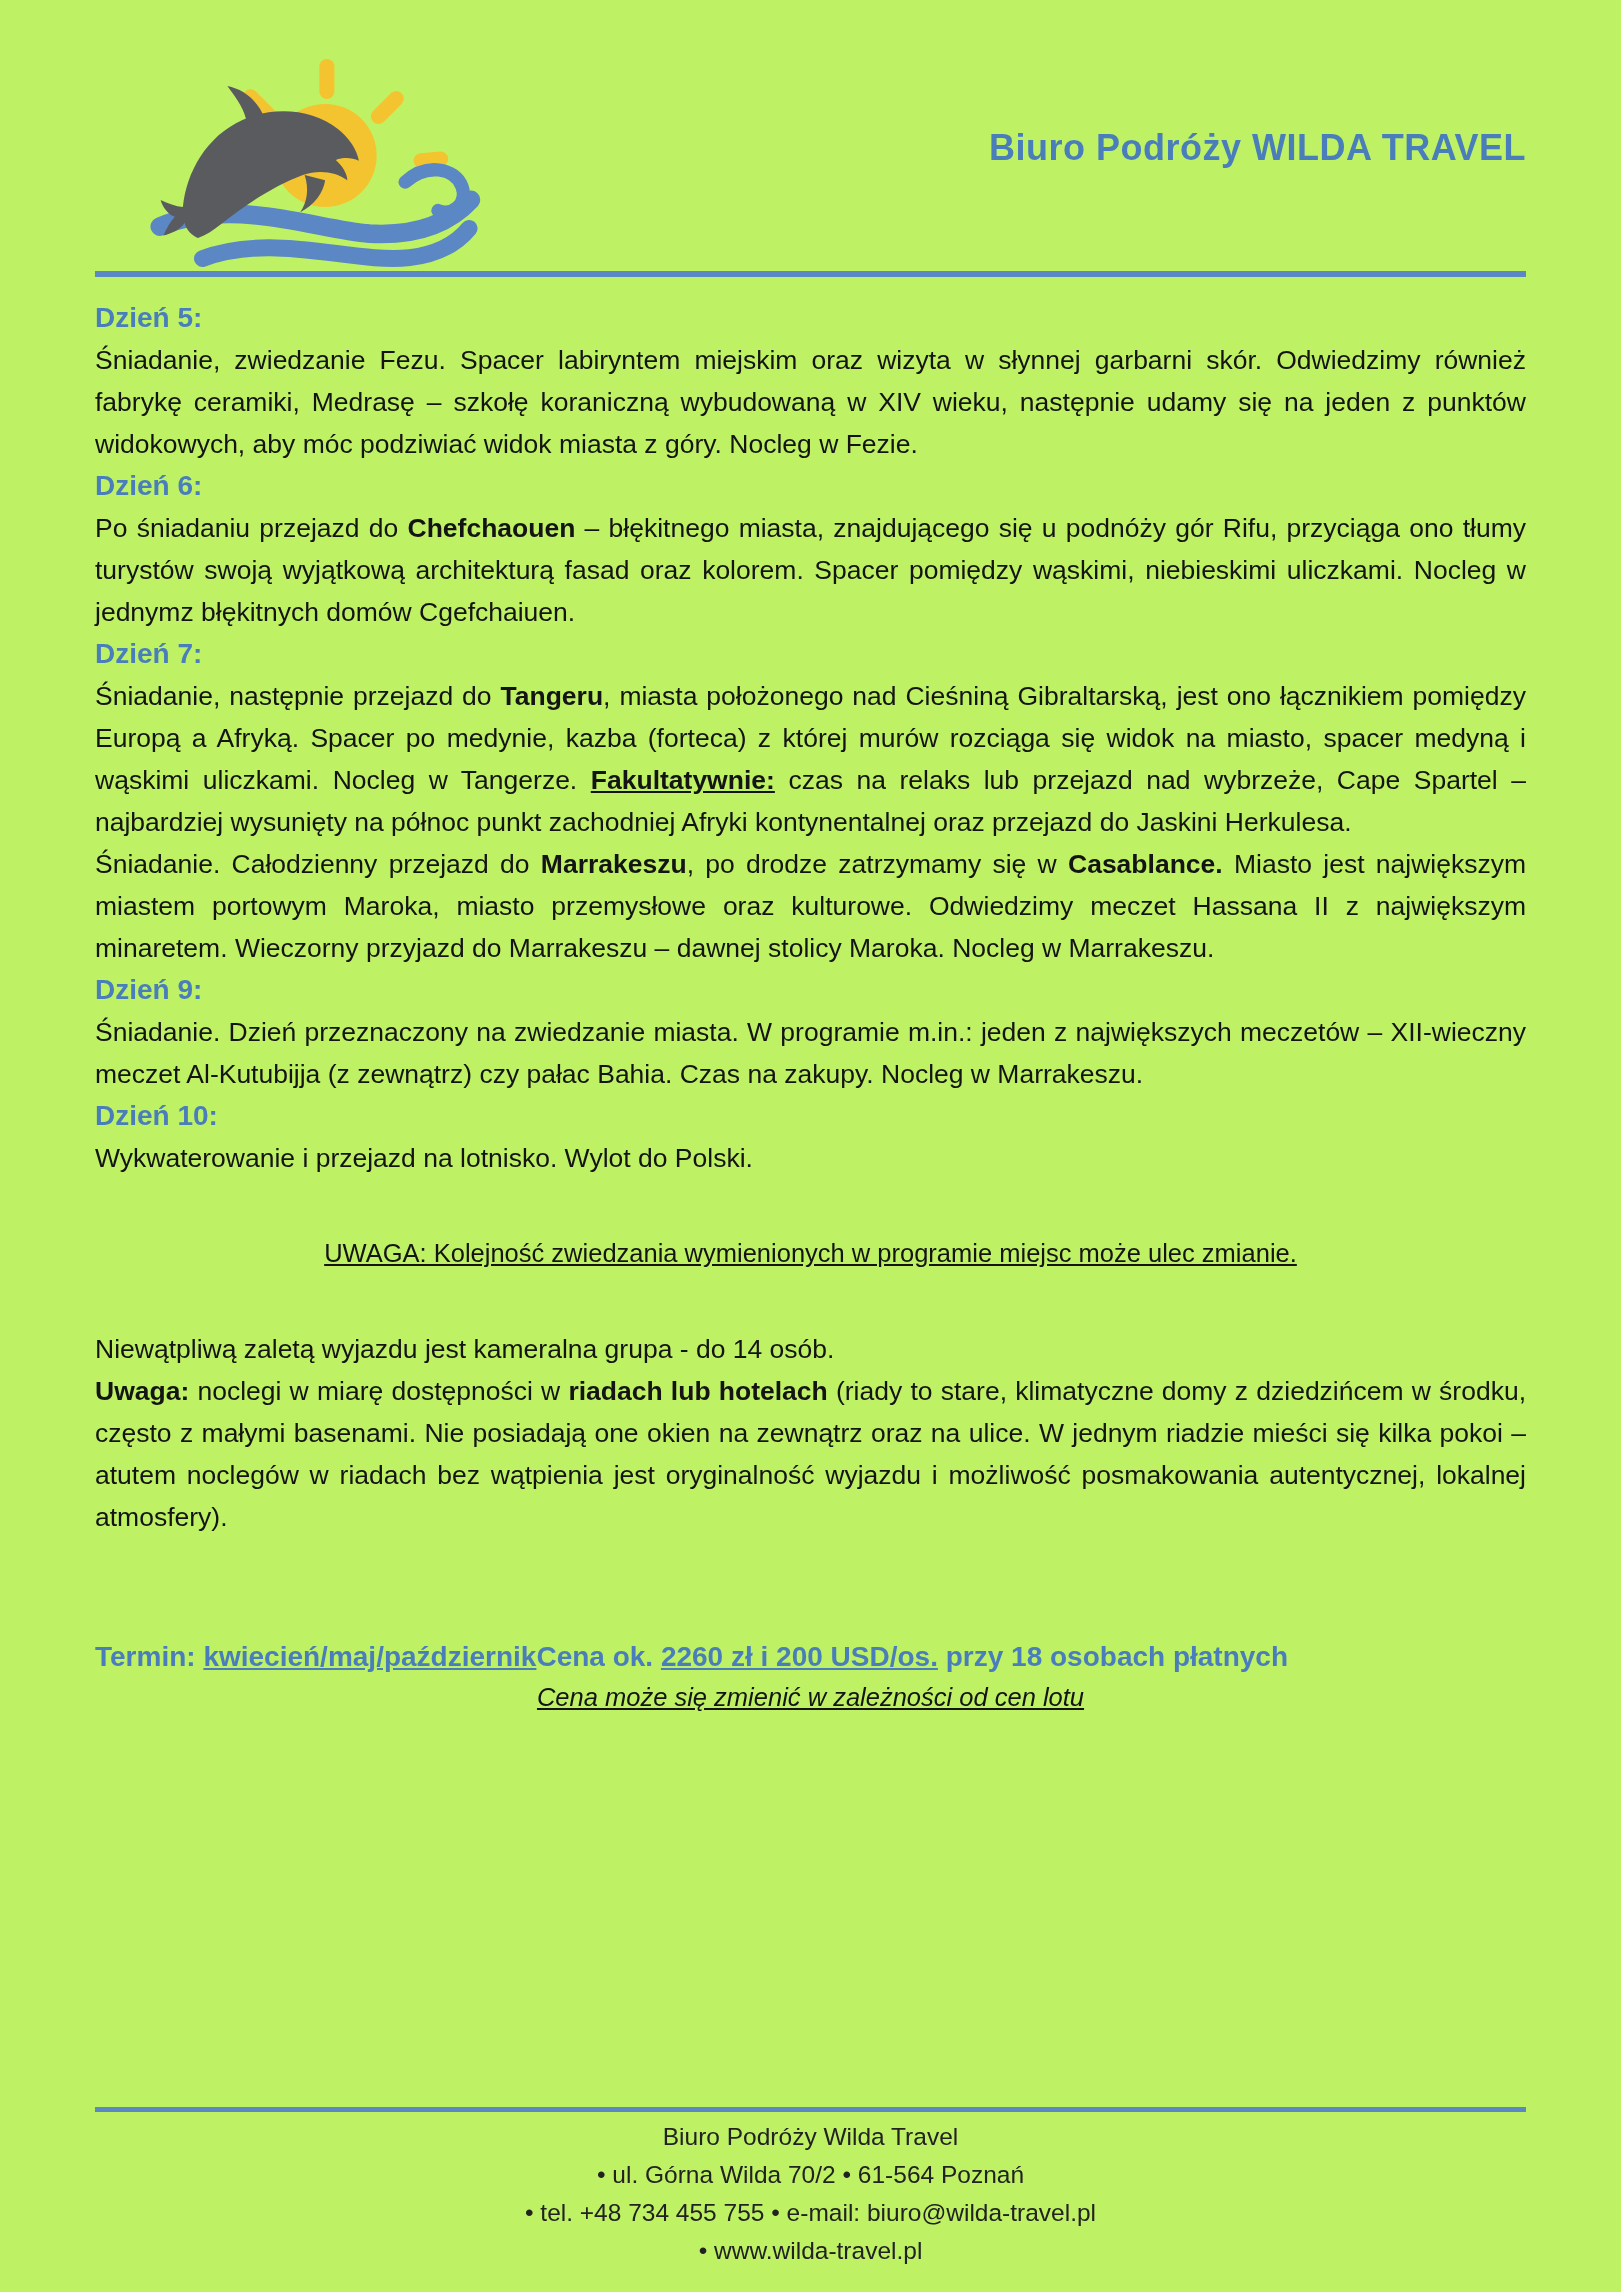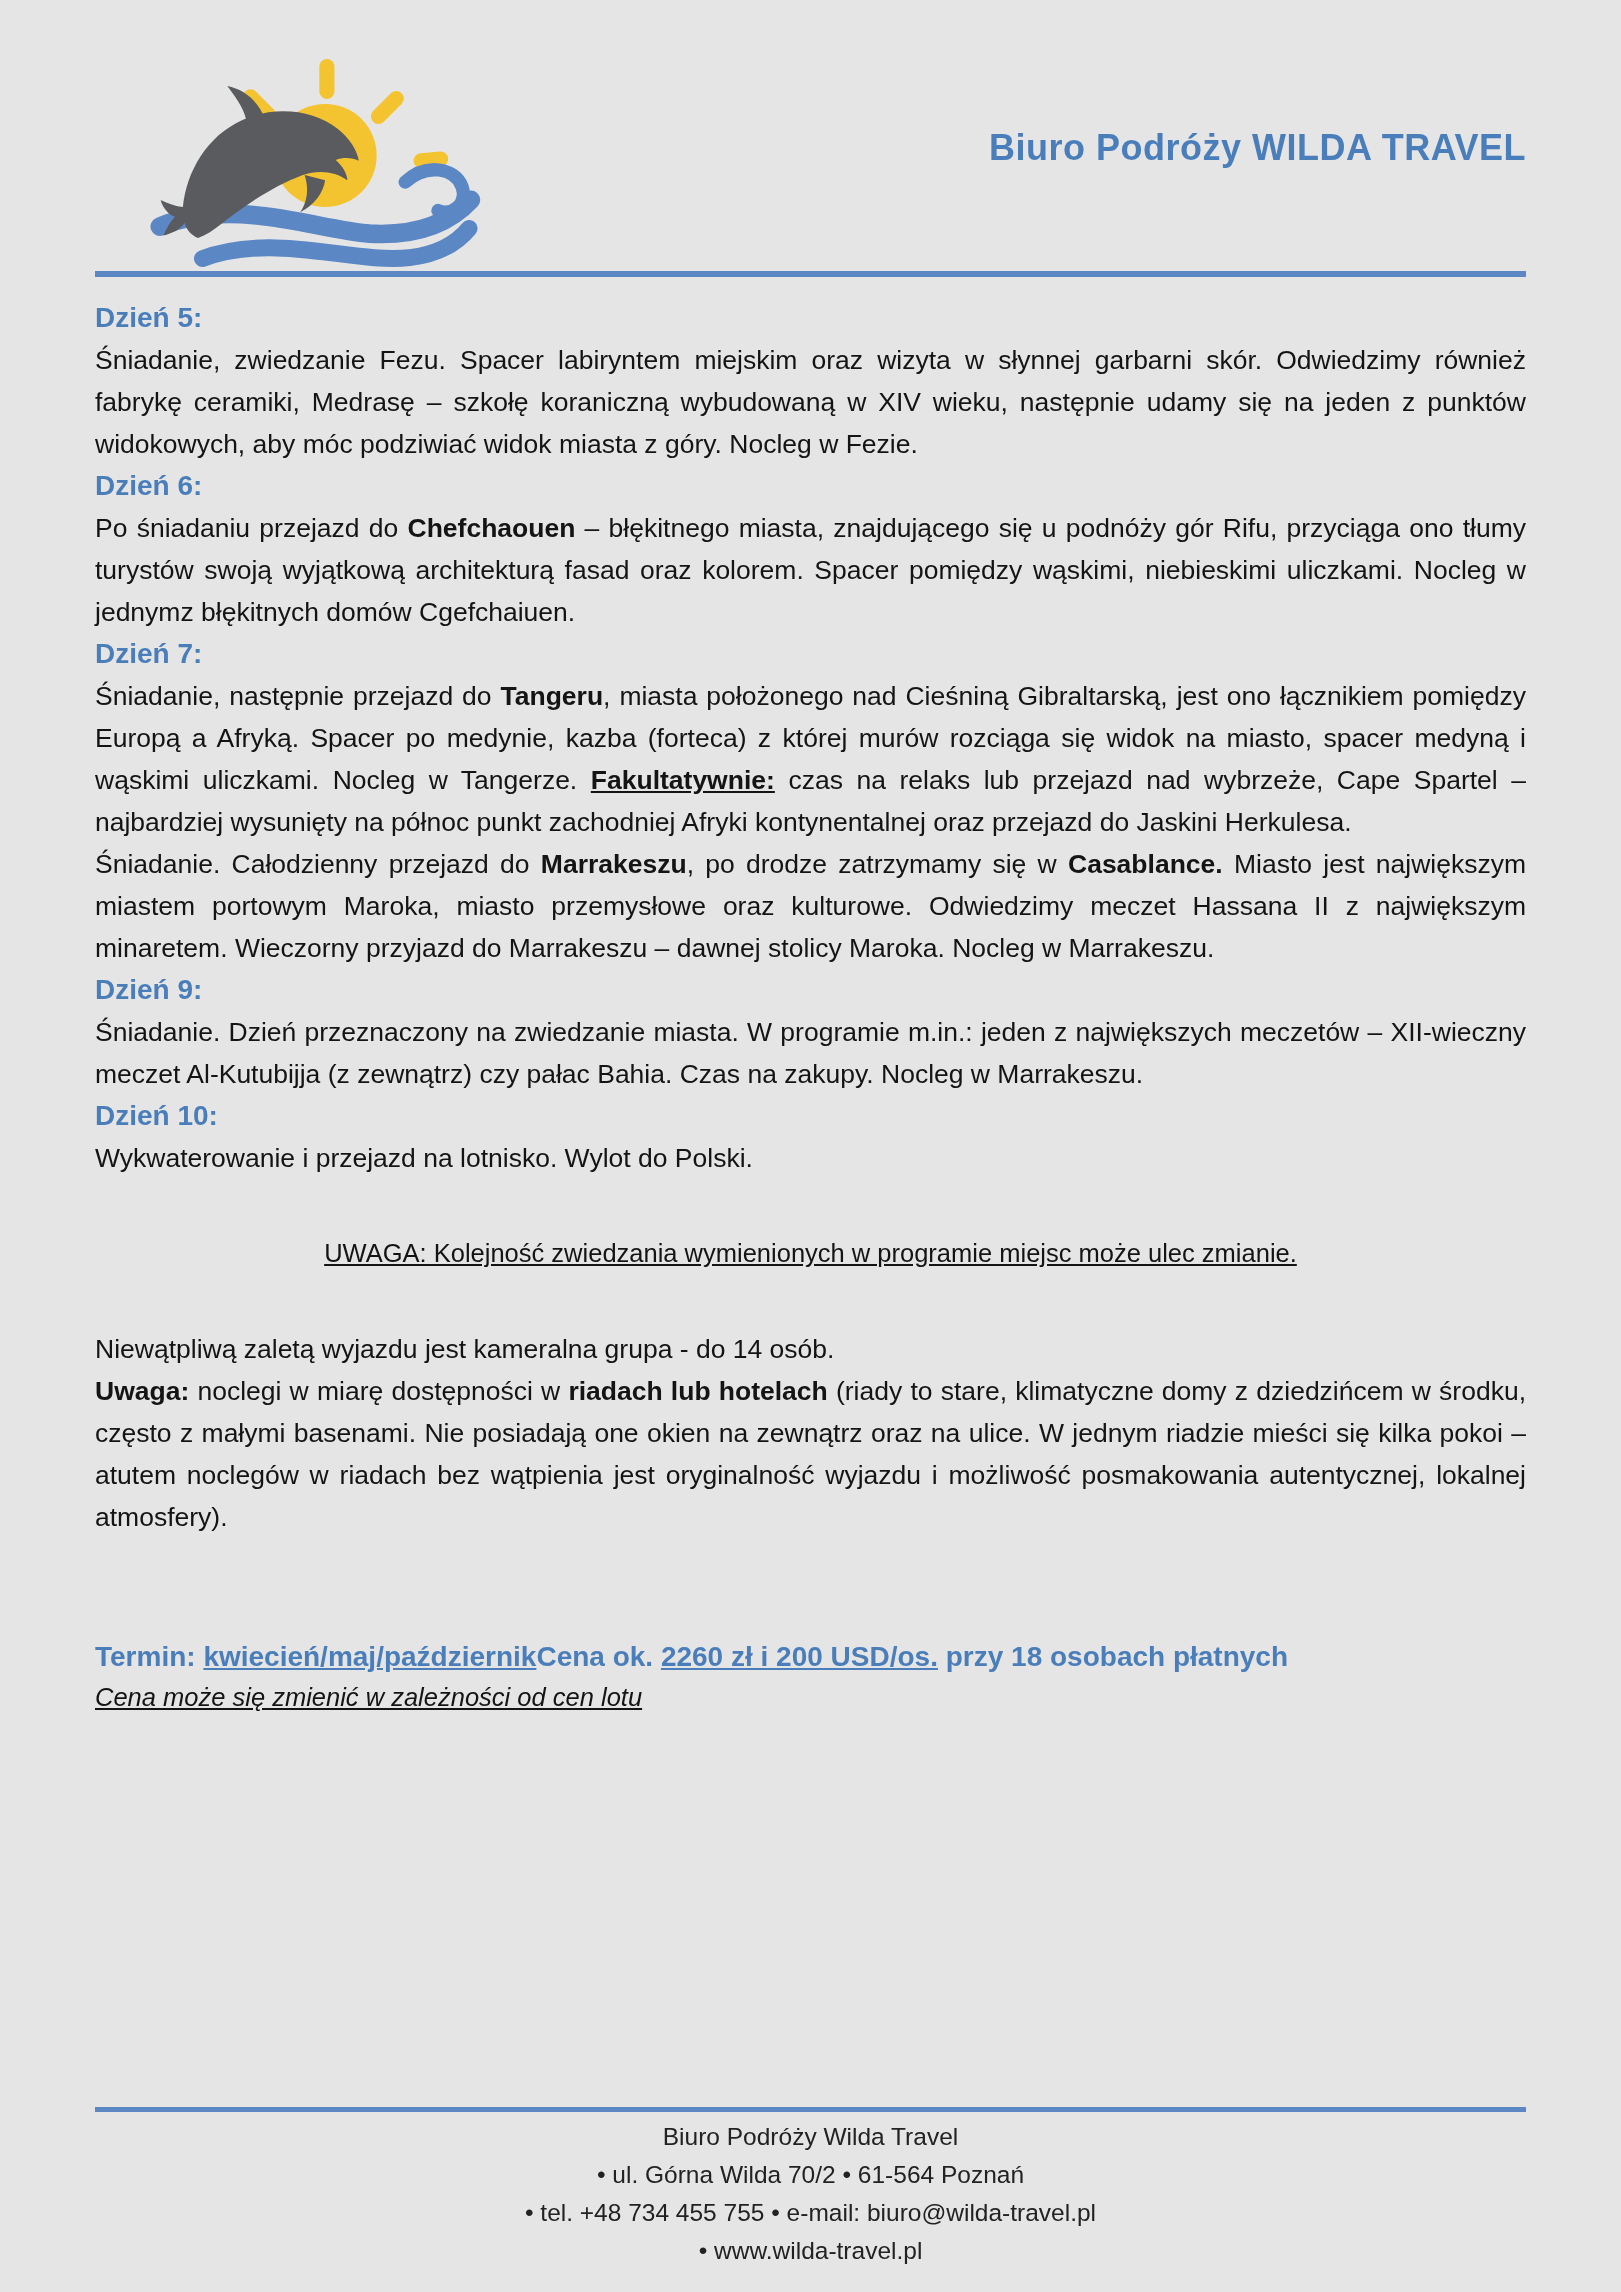--- a/index.html
+++ b/index.html
@@ -3,40 +3,40 @@
 <meta charset="utf-8">
 <style>
   :root{
     --accent:#4a7ebb;
     --rule:#5b87c5;
     --text:#141414;
   }
   *{margin:0;padding:0;box-sizing:border-box;}
   html,body{background:#ffffff;}
   body{font-family:"Liberation Sans", sans-serif;color:var(--text);}
-  .page{position:relative;width:1621px;height:2293px;background:#e5e5e5;overflow:hidden;text-decoration:underline;}
+  .page{position:relative;width:1621px;height:2293px;background:#bef264;overflow:hidden;text-decoration:underline;}
 
   
   .logo{position:absolute;top:47px;left:132px;width:372px;height:240px;}
   .brand{position:absolute;top:127px;right:95px;font-size:36px;font-weight:bold;color:var(--accent);letter-spacing:0.5px;white-space:nowrap;}
   .top-rule{position:absolute;top:271px;left:95px;width:1431px;height:5.9px;background:var(--rule);}
 
   
   .main{position:absolute;top:297px;left:95px;width:1431px;}
   .day-heading{color:var(--accent);font-weight:bold;font-size:28px;line-height:42px;}
   .day-text{font-size:26.5px;line-height:42px;text-align:justify;color:var(--text);}
   .b{font-weight:bold;}
   .u{text-decoration:underline;}
   .notice{margin-top:55px;text-align:center;font-size:25.5px;line-height:39px;text-decoration:underline;}
   .group-note{margin-top:55px;font-size:26.5px;line-height:42px;}
   .accommodation{font-size:26.5px;line-height:42px;text-align:justify;}
 
   .terms{margin-top:98px;display:flex;justify-content:flex-start;align-items:baseline;font-size:28px;line-height:41px;font-weight:bold;color:var(--accent);}
   .terms .seg{white-space:pre-wrap;}
-  .cena-note{margin-top:2px;text-align:left;font-size:25.5px;line-height:37px;font-style:italic;text-decoration:underline;color:var(--text);font-weight:normal;}
+  .cena-note{margin-top:2px;text-align:center;font-size:25.5px;line-height:37px;font-style:italic;text-decoration:underline;color:var(--text);font-weight:normal;}
 
   
   .footer{position:absolute;top:2107px;left:95px;width:1431px;}
   .footer-rule{height:4.9px;background:var(--rule);margin-bottom:5.9px;}
   .footer-line{text-align:center;font-size:24.5px;line-height:38px;color:#222222;}
 </style>
 </head>
 <body>
 
 <div class="page">

